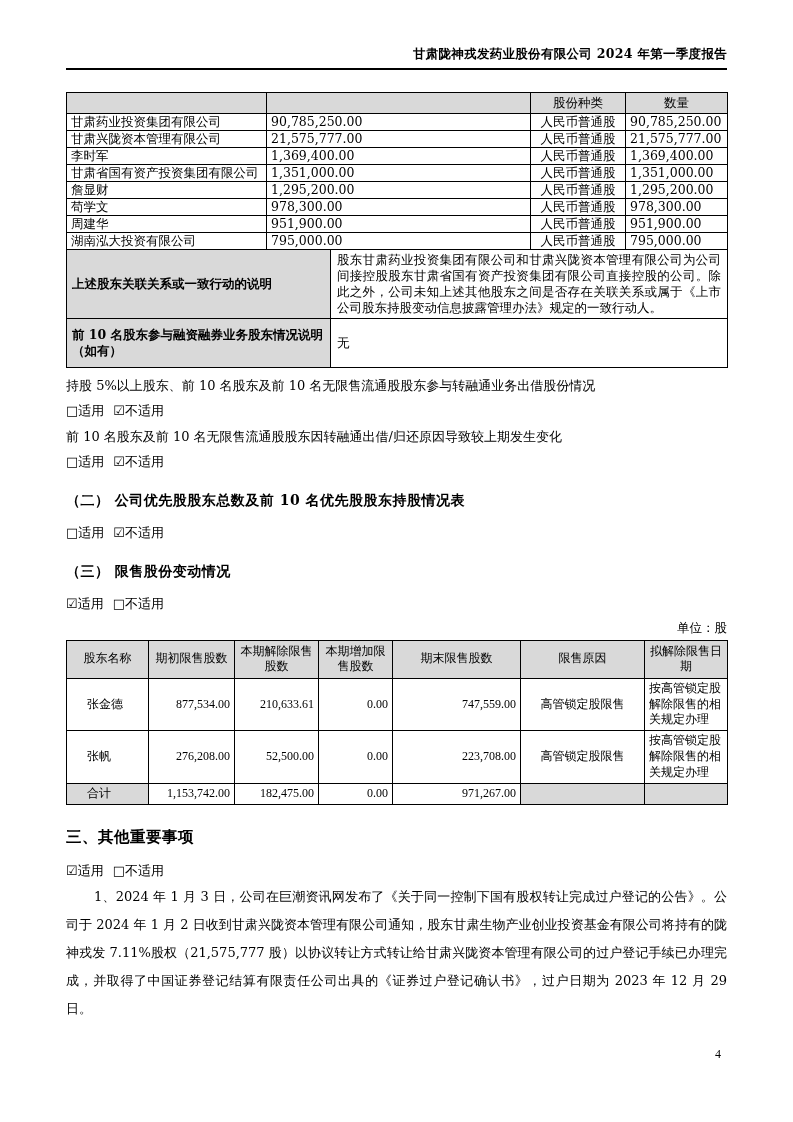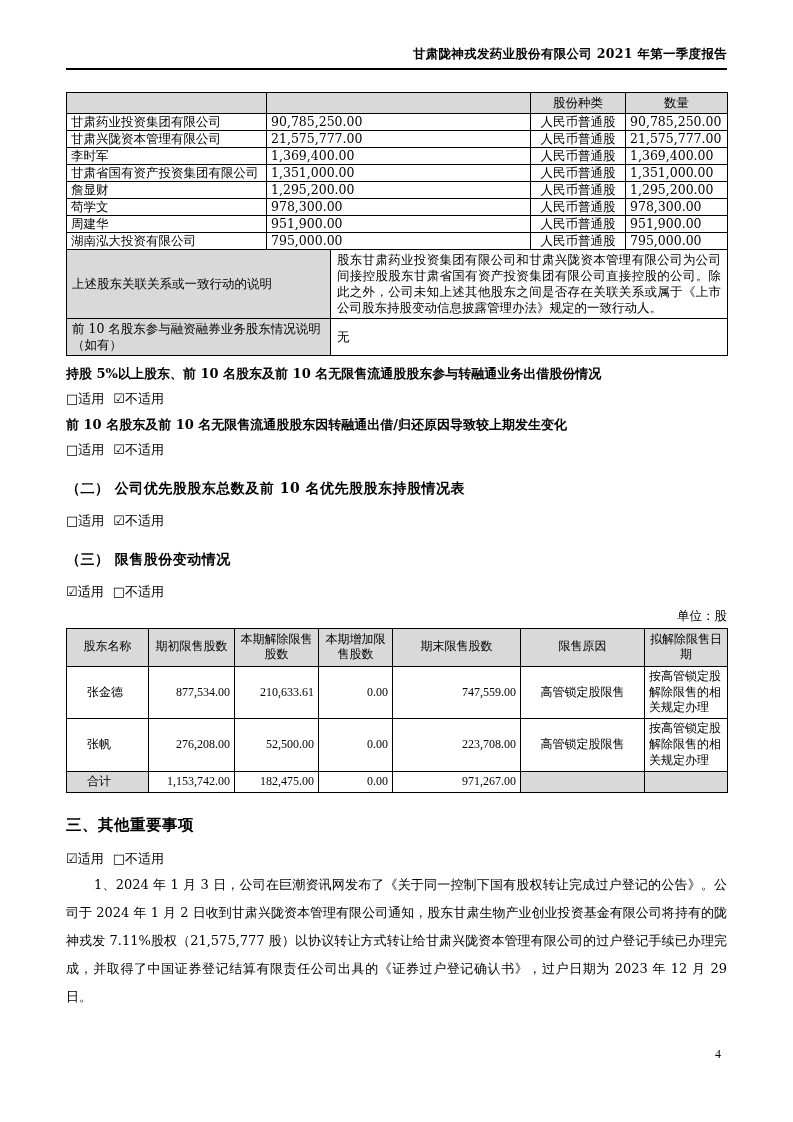--- a/index.html
+++ b/index.html
@@ -15,25 +15,25 @@
   th,td { border:1px solid #000; vertical-align:middle; }
 
   
   .t1 { margin-top:22px; font-size:12.5px; }
   .t1 th { background:#d9d9d9; font-weight:normal; text-align:center; padding:2px 3px; line-height:1.25; }
   .t1 td { padding:0 4px; line-height:1.28; }
   .t1 .num { text-align:left; word-break:break-all; }
   .t1 .ctr { text-align:center; }
   .gray { background:#d9d9d9; }
   .just { text-align:justify; }
-  .t1 .note-label { padding:2px 5px; }
+  .t1 .note-label { padding:8px 5px;font-weight:bold; }
   .t1 .note-text { padding:2px 6px; }
 
   
-  .note-line  { font-size:13px; margin-top:9px;  line-height:17px;font-weight:bold; }
+  .note-line  { font-size:13px; margin-top:9px;  line-height:17px; }
   .check-line { font-size:13px; margin-top:8px;  line-height:17px; }
   .check-line span { margin-right:9px; }
 
   .sec-title    { font-size:14px;  font-weight:bold; margin-top:22px; letter-spacing:.5px; }
   .sec-title-lg { font-size:15.5px;font-weight:bold; margin-top:22px; letter-spacing:.5px; }
 
   .unit { text-align:right; font-size:12.5px; margin-top:8px; margin-bottom:3px; }
 
   
   .t2 { font-size:12px; }
@@ -46,21 +46,21 @@
   .para { font-size:13px; line-height:28px; text-align:justify; text-indent:28px; margin-top:4px; }
 
   .page-num { position:absolute; right:72px; bottom:60px; font-size:12px;
               font-family:"Liberation Serif",serif; }
 </style>
 </head>
 <body>
 
 <div class="content">
 
-  <div class="doc-header">甘肃陇神戎发药业股份有限公司 2021 年第一季度报告</div>
+  <div class="doc-header">甘肃陇神戎发药业股份有限公司 2024 年第一季度报告</div>
 
   <table class="t1">
     <colgroup>
         <col style="width:200px">
         <col style="width:64px">
         <col style="width:200px">
         <col style="width:95px">
         <col style="width:102px">
       </colgroup>
     <thead>

